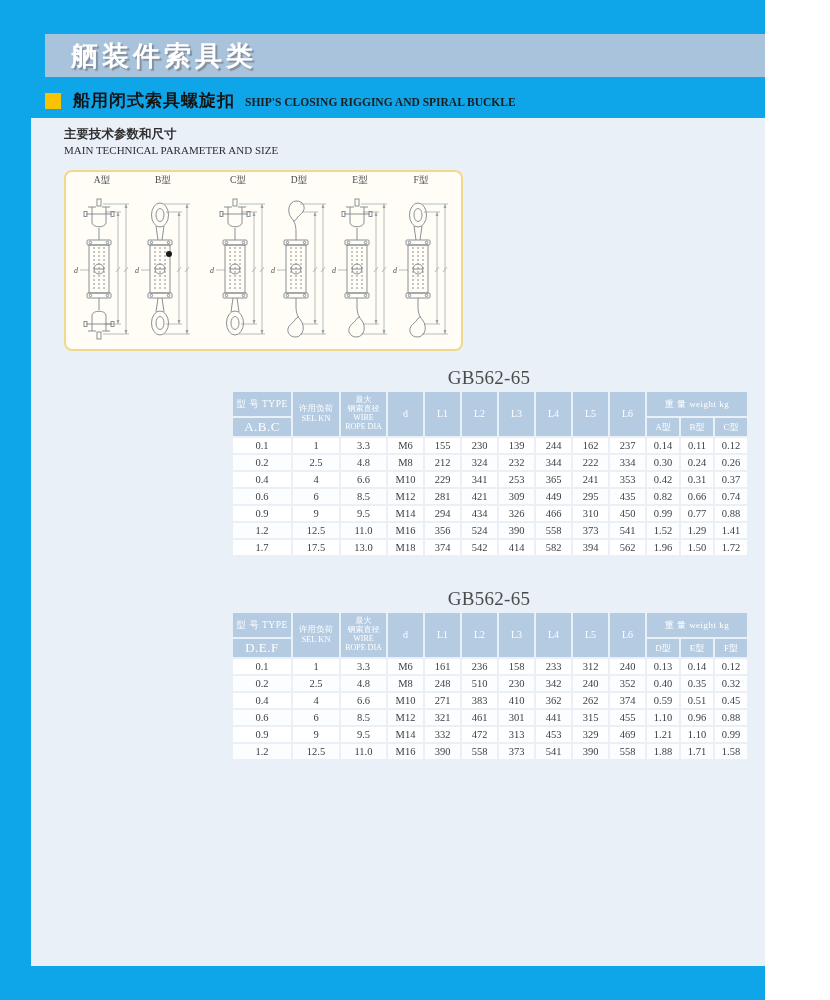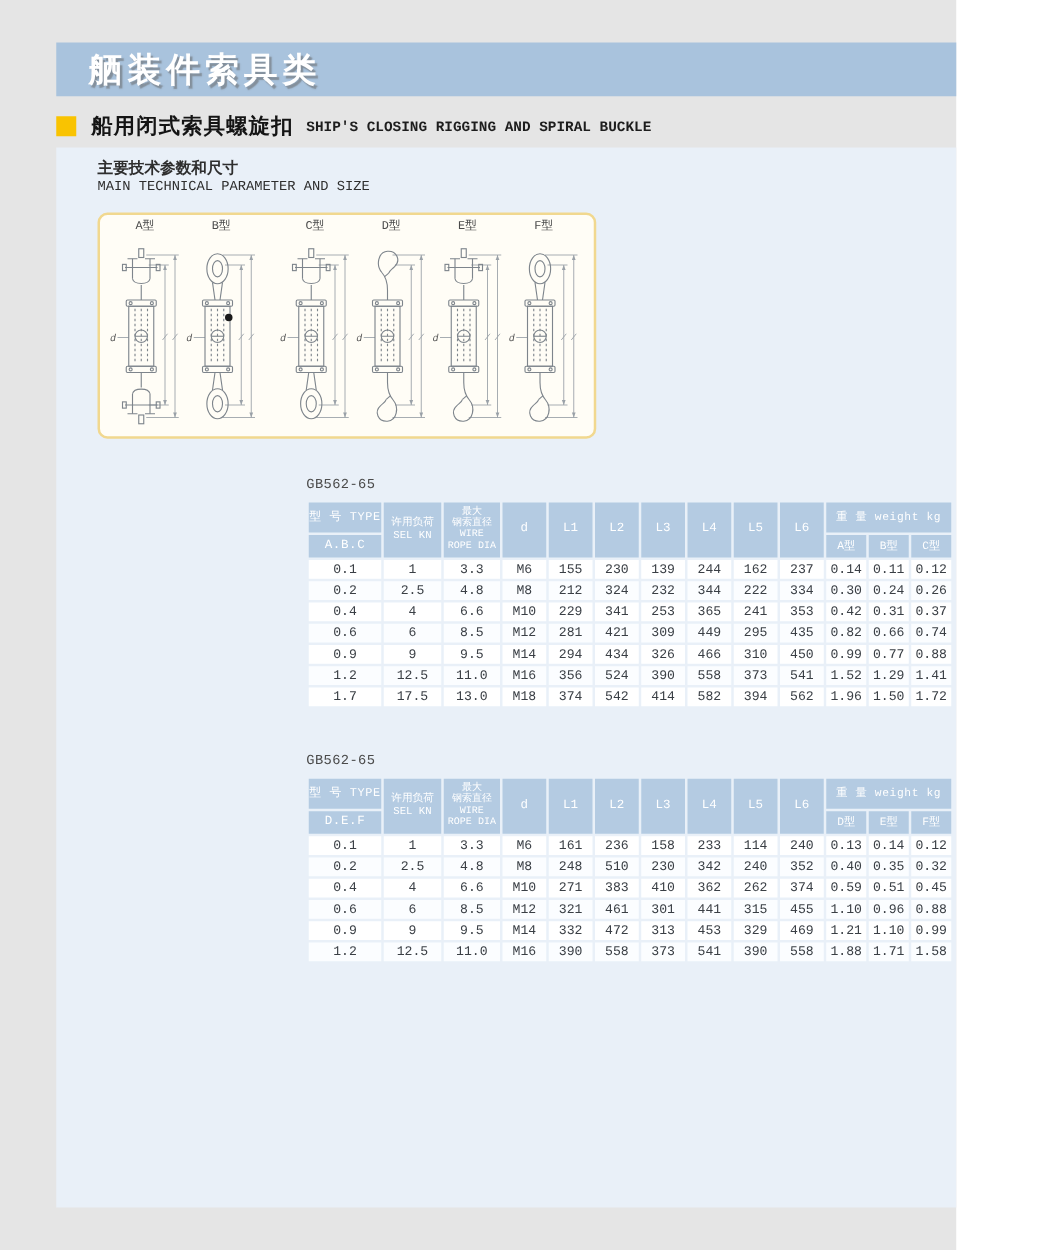--- a/index.html
+++ b/index.html
@@ -1,56 +1,56 @@
 <!DOCTYPE html>
 <html><head>
 <meta charset="utf-8">
 <style>
   html,body{margin:0;padding:0;background:#ffffff;}
-  .page{position:relative;width:765px;height:1000px;background:#e5e5e5;overflow:hidden;
-        font-family:Liberation Mono, monospace;}
+  .page{position:relative;width:765px;height:1000px;background:#0ea5e9;overflow:hidden;
+        font-family:Liberation Serif, serif;}
 
   
   .header-bar{position:absolute;left:45px;top:34px;width:745px;height:43px;
               background:#a9c3dd;display:flex;align-items:center;padding-left:26px;box-sizing:border-box;}
   .title-zh{font-size:27px;font-weight:bold;color:#ffffff;letter-spacing:4px;
             text-shadow:2px 2px 1px rgba(100,100,100,.55);}
   .title-en{font-size:19px;font-weight:bold;color:#ffffff;margin-left:12px;letter-spacing:.5px;
             text-shadow:1.5px 1.5px 1px rgba(100,100,100,.5);}
 
   
   .section-row{position:absolute;left:45px;top:89px;display:flex;align-items:center;}
   .bullet{width:16px;height:16px;background:#f9c301;margin-right:12px;flex:0 0 auto;}
   .sec-zh{font-size:17px;font-weight:bold;color:#141414;letter-spacing:1px;}
   .sec-en{font-size:11.5px;font-weight:bold;color:#1d1d1d;margin-left:10px;margin-top:3px;text-align:center;}
 
   
-  .panel{position:absolute;left:45px;top:118px;width:739px;height:848px;background:#e9f0f8;padding-left:44px;}
+  .panel{position:absolute;left:31px;top:118px;width:739px;height:848px;background:#e9f0f8;padding-left:44px;}
   .sub-zh{position:absolute;left:33px;top:8px;font-size:12.5px;font-weight:bold;color:#2e2e2e;}
   .sub-en{position:absolute;left:33px;top:26px;font-size:11px;color:#2e2e2e;}
 
   
   .diagram-box{position:absolute;left:33px;top:52px;width:399px;height:181px;box-sizing:border-box;
                background:#fffdf6;border:2px solid #f1d88f;border-radius:8px;
                display:flex;justify-content:space-between;padding:3px 10px 1px 6px;}
   .fig{display:flex;flex-direction:column;align-items:center;width:60px;}
   .fig:nth-child(4){margin-left:14px;}
   .fig-label{font-size:9.5px;color:#4a4a4a;height:11px;line-height:11px;}
   .fig svg{display:block;}
   .dot{position:absolute;left:100px;top:79px;width:6px;height:6px;border-radius:50%;background:#1a1a1a;}
 
   
   .table-section{position:absolute;width:518px;left:200px;}
-  .std-label{text-align:left;font-size:11px;color:#4b4b4b;letter-spacing:.3px;
-             margin:18px 2px 4px 0;height:16px;line-height:16px;}
+  .std-label{text-align:center;font-size:19px;color:#4b4b4b;letter-spacing:.3px;
+             margin:8px 2px 4px 0;height:16px;line-height:16px;}
   table.spec{border-collapse:separate;border-spacing:2px;table-layout:fixed;width:518px;}
   table.spec th{background:#b4cbe2;color:#ffffff;font-weight:400;text-align:center;
                 vertical-align:middle;padding:0;line-height:1.12;}
   th.h-type{font-size:9.5px;height:24px;letter-spacing:.5px;}
-  th.h-group{font-size:10px;height:18px;letter-spacing:.5px;}
+  th.h-group{font-size:13px;height:18px;letter-spacing:.5px;}
   th.h-load{font-size:8.5px;}
   th.h-wire{font-size:8px;line-height:1.05;}
   th.h-d,th.h-l{font-size:10px;}
   th.h-weight{font-size:9px;letter-spacing:.5px;height:24px;}
   th.h-wtype{font-size:9px;height:18px;}
   table.spec td{background:#ffffff;color:#3a3f45;font-size:10.5px;text-align:center;
                 height:15px;padding:0;}
   table.spec tr:nth-child(even) td{background:#fbfdff;}
 </style>
 </head>
@@ -528,21 +528,21 @@
           <tbody>
             <tr>
               <td>0.1</td>
               <td>1</td>
               <td>3.3</td>
               <td>M6</td>
               <td>161</td>
               <td>236</td>
               <td>158</td>
               <td>233</td>
-              <td>114</td>
+              <td>312</td>
               <td>240</td>
               <td>0.13</td>
               <td>0.14</td>
               <td>0.12</td>
             </tr>
             <tr>
               <td>0.2</td>
               <td>2.5</td>
               <td>4.8</td>
               <td>M8</td>

